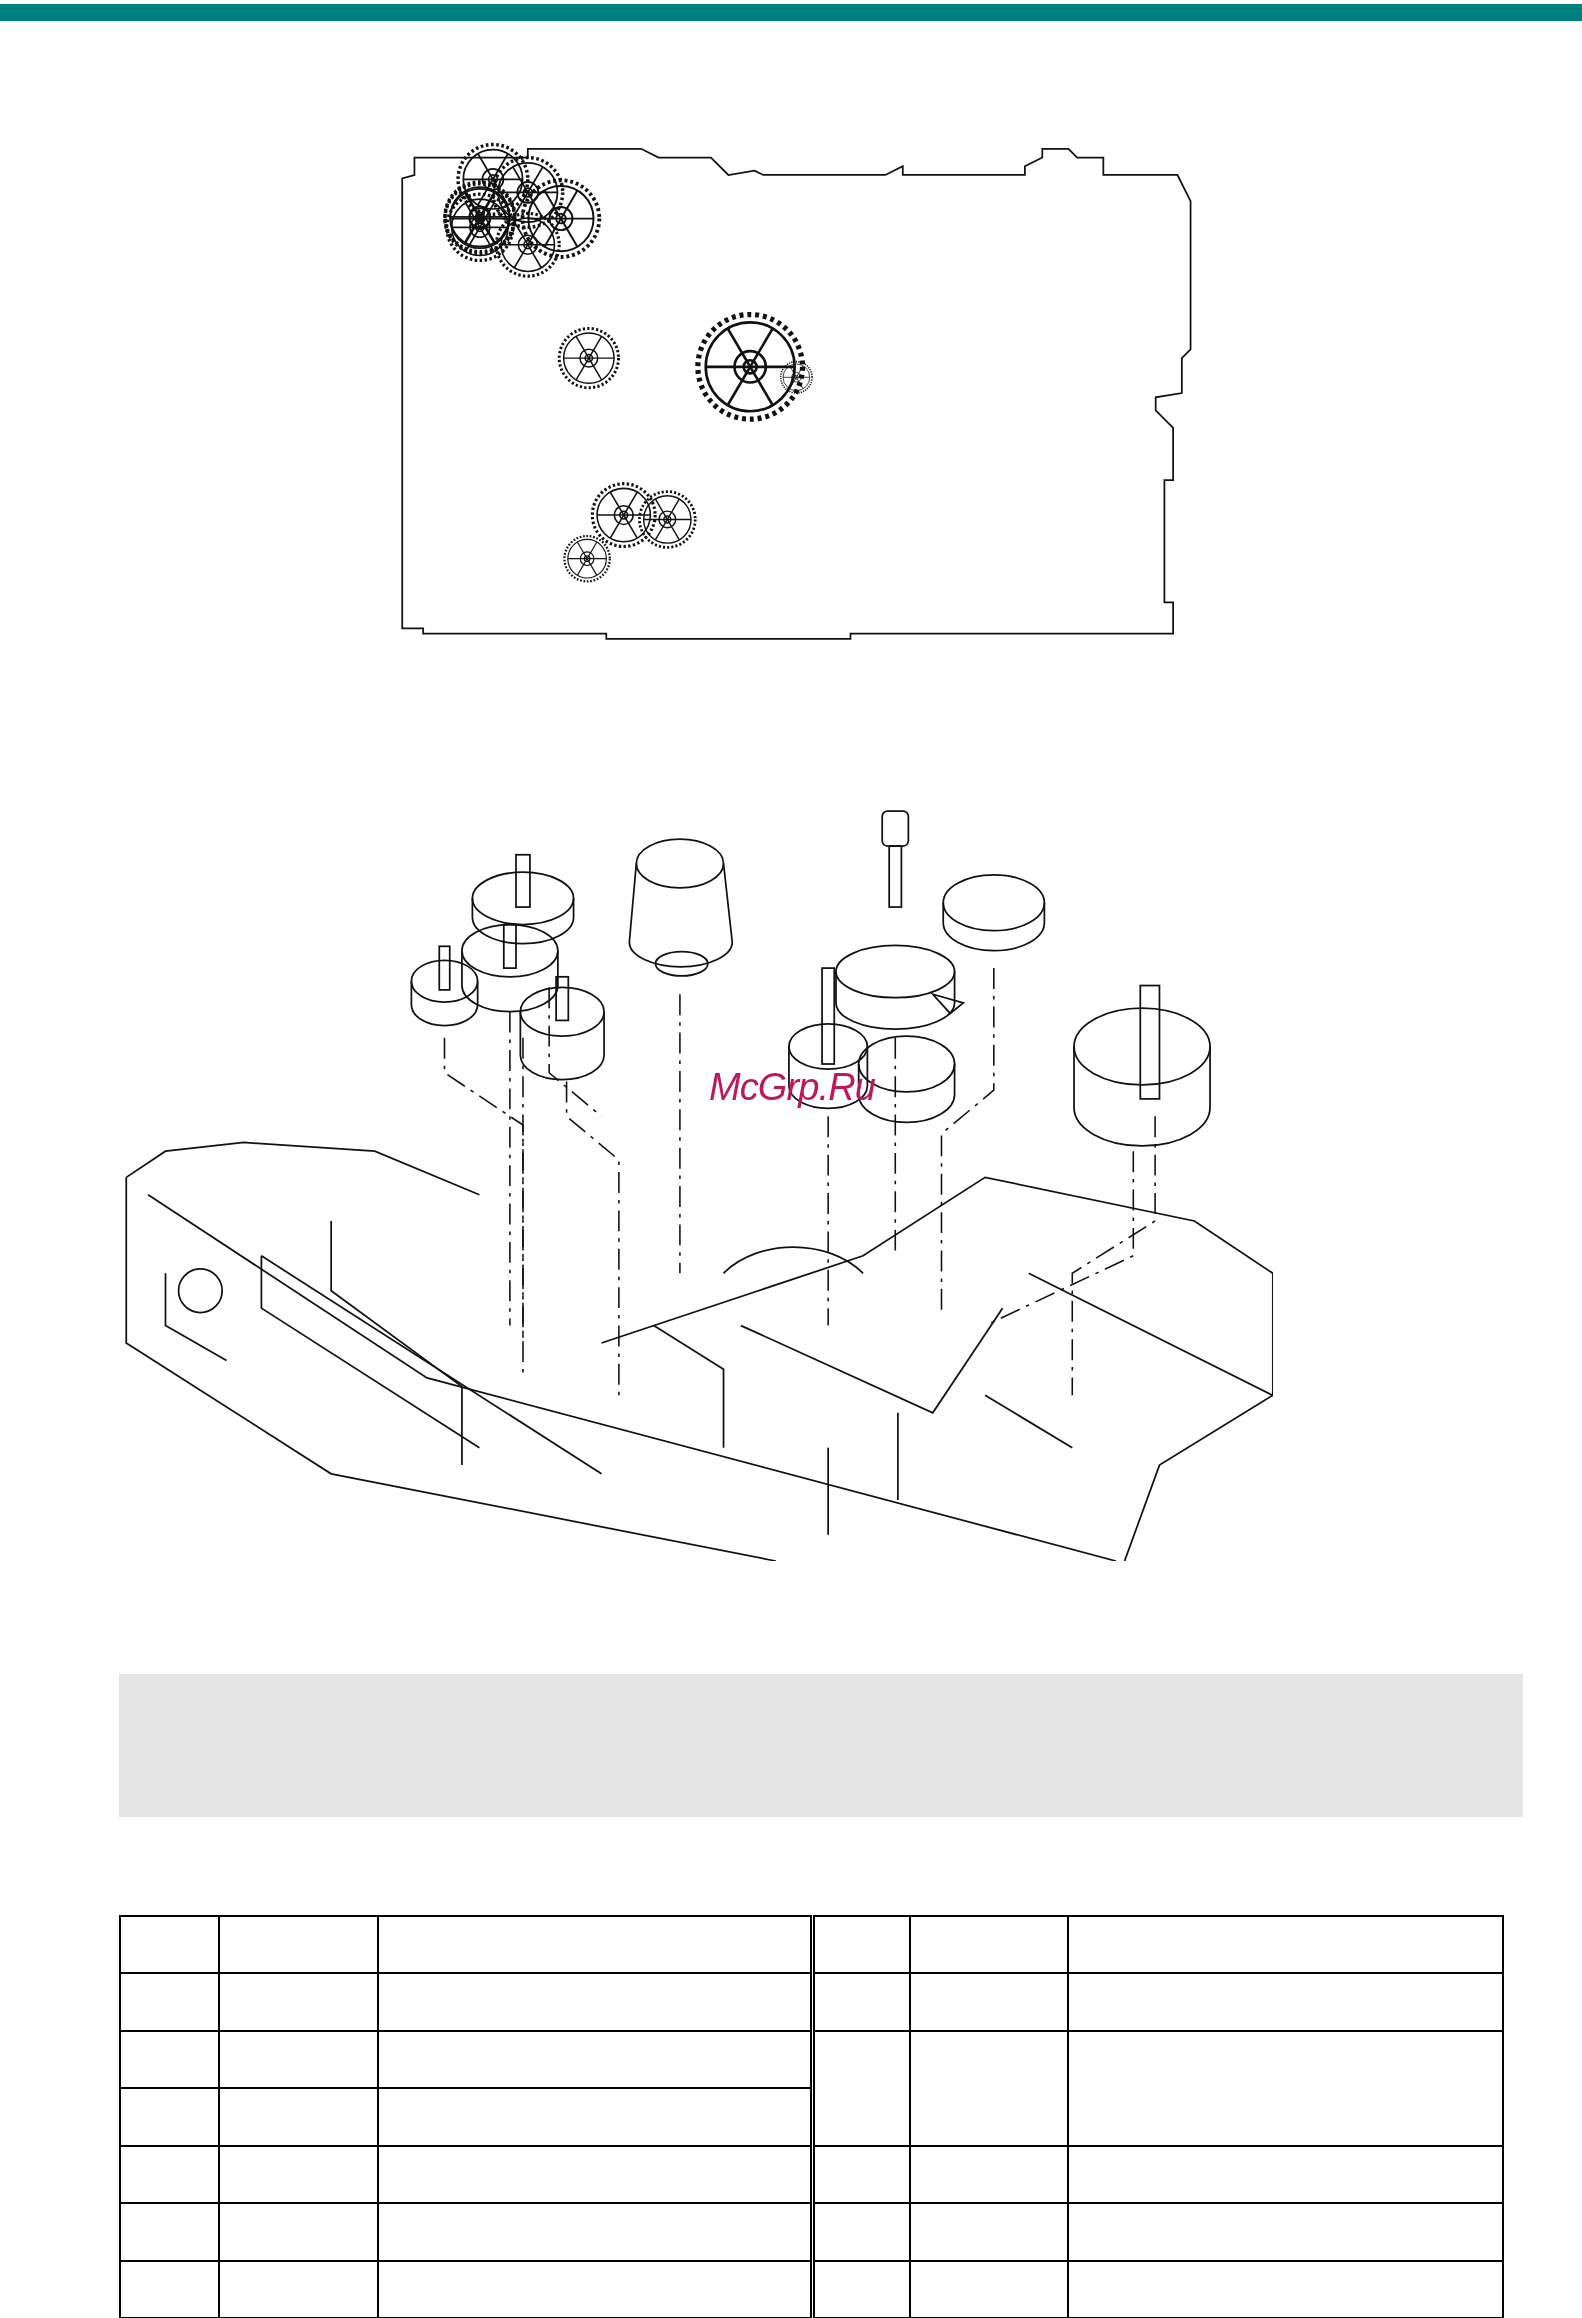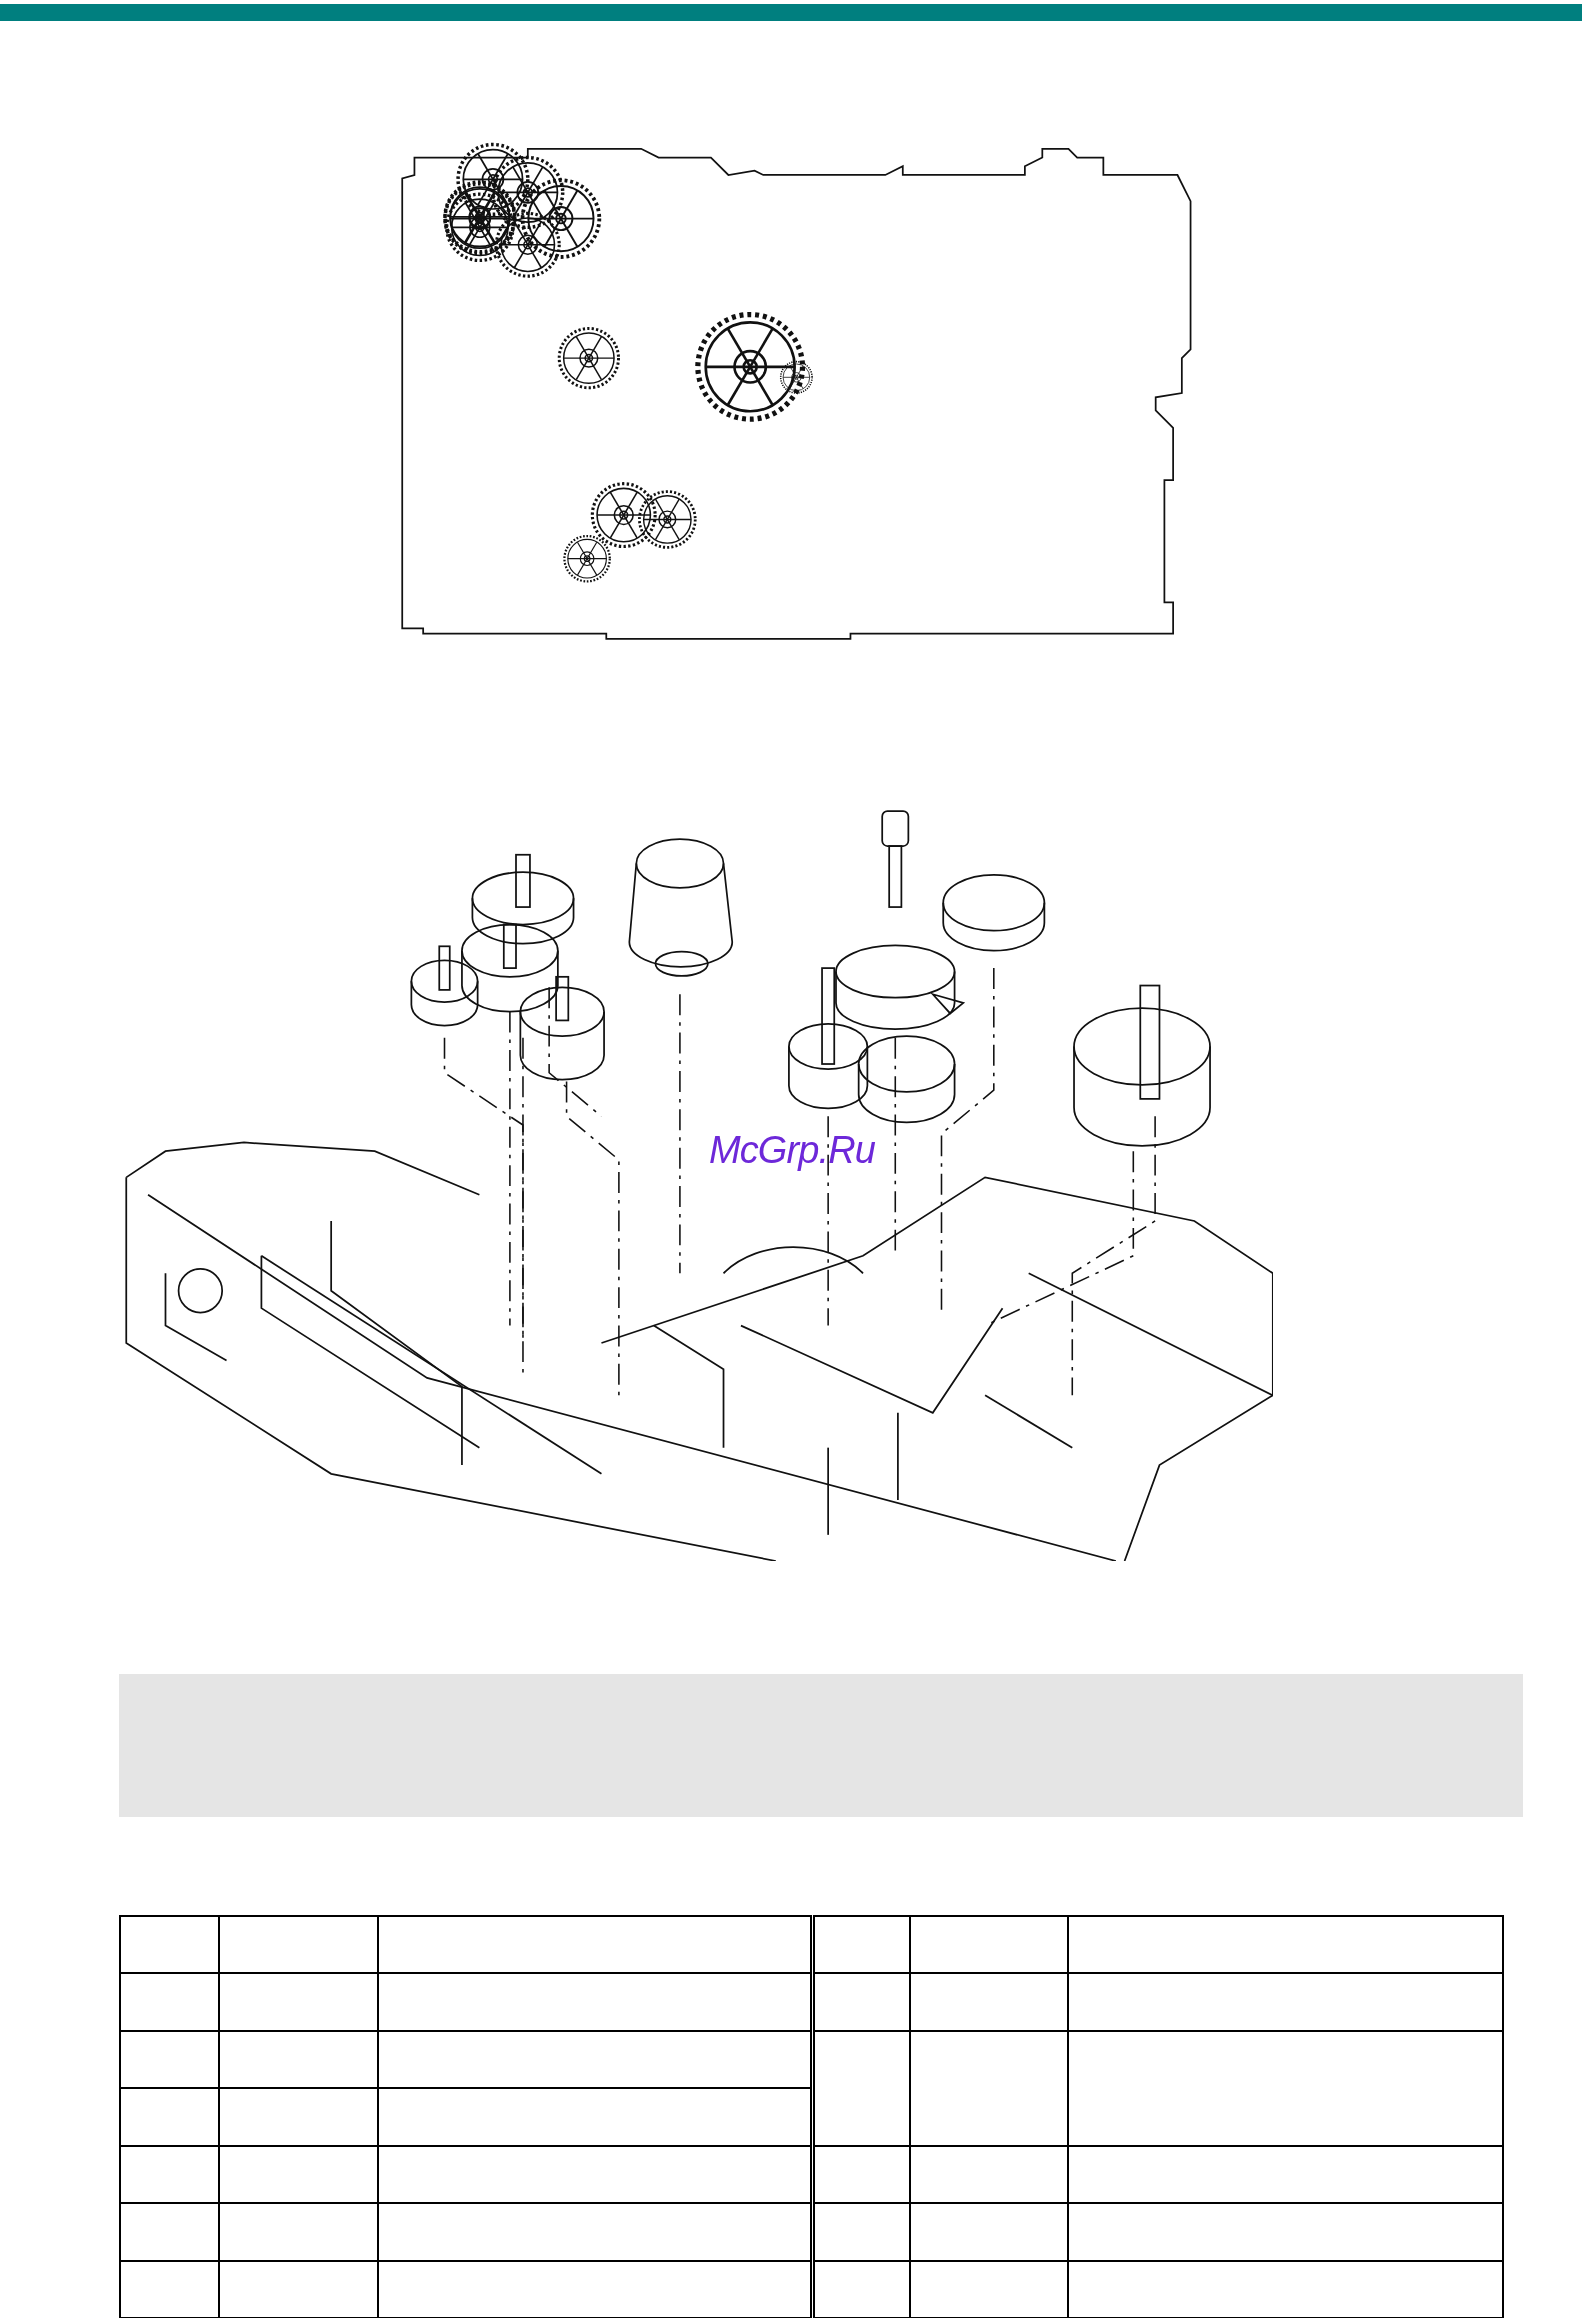--- a/index.html
+++ b/index.html
@@ -3,22 +3,22 @@
 <meta charset="utf-8">
 <style>
   html, body { margin: 0; padding: 0; background: #ffffff; }
   body { width: 1582px; height: 2319px; position: relative; overflow: hidden;
          font-family: "Liberation Sans", sans-serif; }
   .top-bar { position: absolute; left: 0; top: 3.5px; width: 1582px; height: 17.4px; background: #007f7f; }
   .figure { position: absolute; }
   .figure svg { display: block; width: 100%; height: 100%; }
   .gears-overview { left: 397px; top: 140px; width: 811px; height: 506px; }
   .exploded-view { left: 113px; top: 785px; width: 1160px; height: 776px; }
-  .watermark { position: absolute; left: 709px; top: 1131px; font-size: 38px; font-style: italic;
-               color: #6d28d9; letter-spacing: -0.9px; font-family: "Liberation Sans", sans-serif; line-height: 1; }
+  .watermark { position: absolute; left: 709px; top: 1068px; font-size: 38px; font-style: italic;
+               color: #be185d; letter-spacing: -0.9px; font-family: "Liberation Sans", sans-serif; line-height: 1; }
   .note-box { position: absolute; left: 119px; top: 1674px; width: 1404px; height: 143px; background: #e5e5e5; }
   .parts-table { position: absolute; left: 119px; top: 1915px; width: 1385px; height: 404px;
                  border-collapse: collapse; table-layout: fixed; }
   .parts-table td { border: 2.2px solid #000; height: 54px; padding: 0 7px; font-size: 23px; color: #000; }
   .parts-table td.sep { border-right: 5.2px double #000; }
 </style>
 </head>
 <body>
 
 <div class="top-bar"></div>

